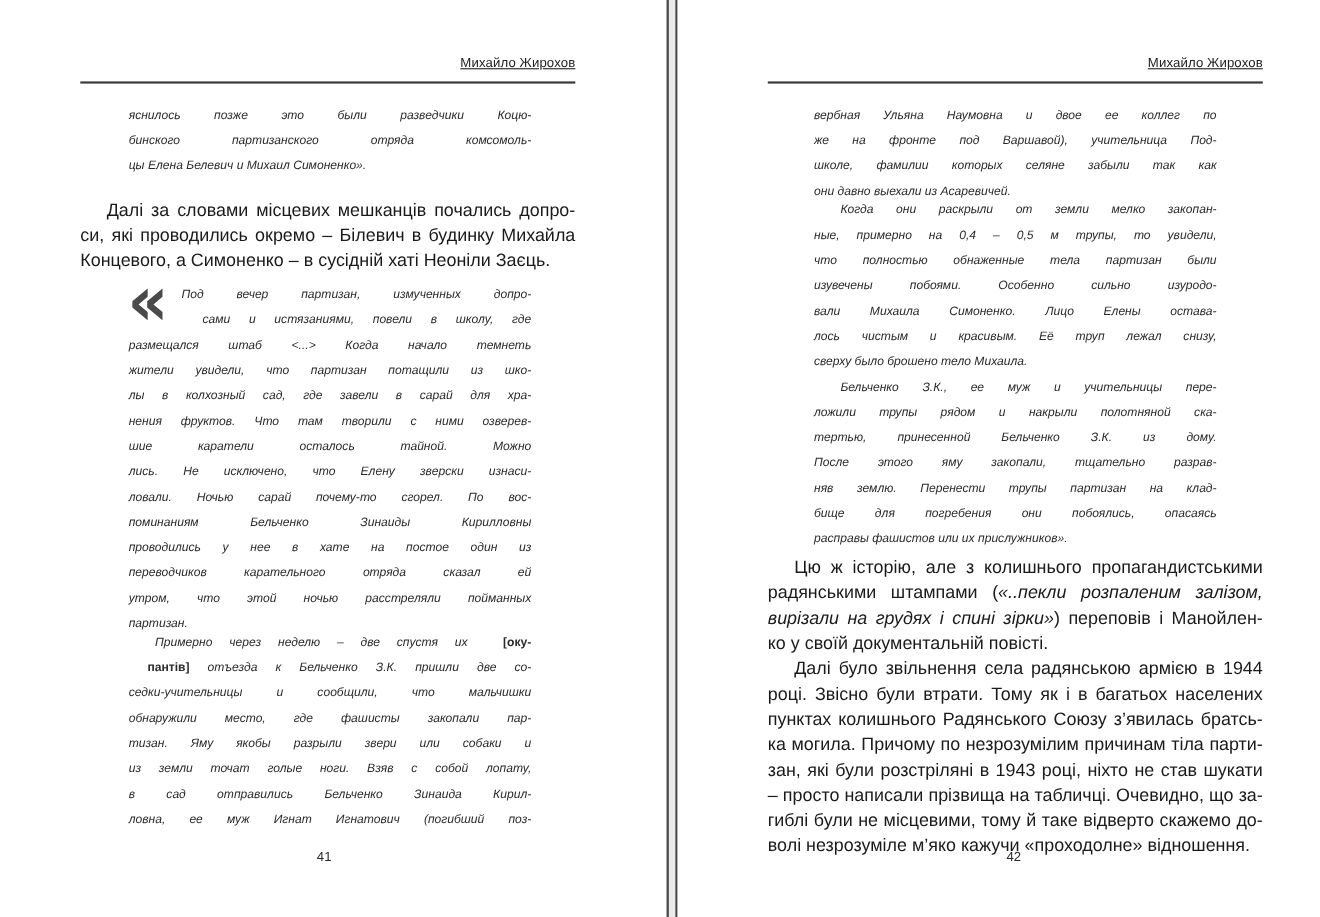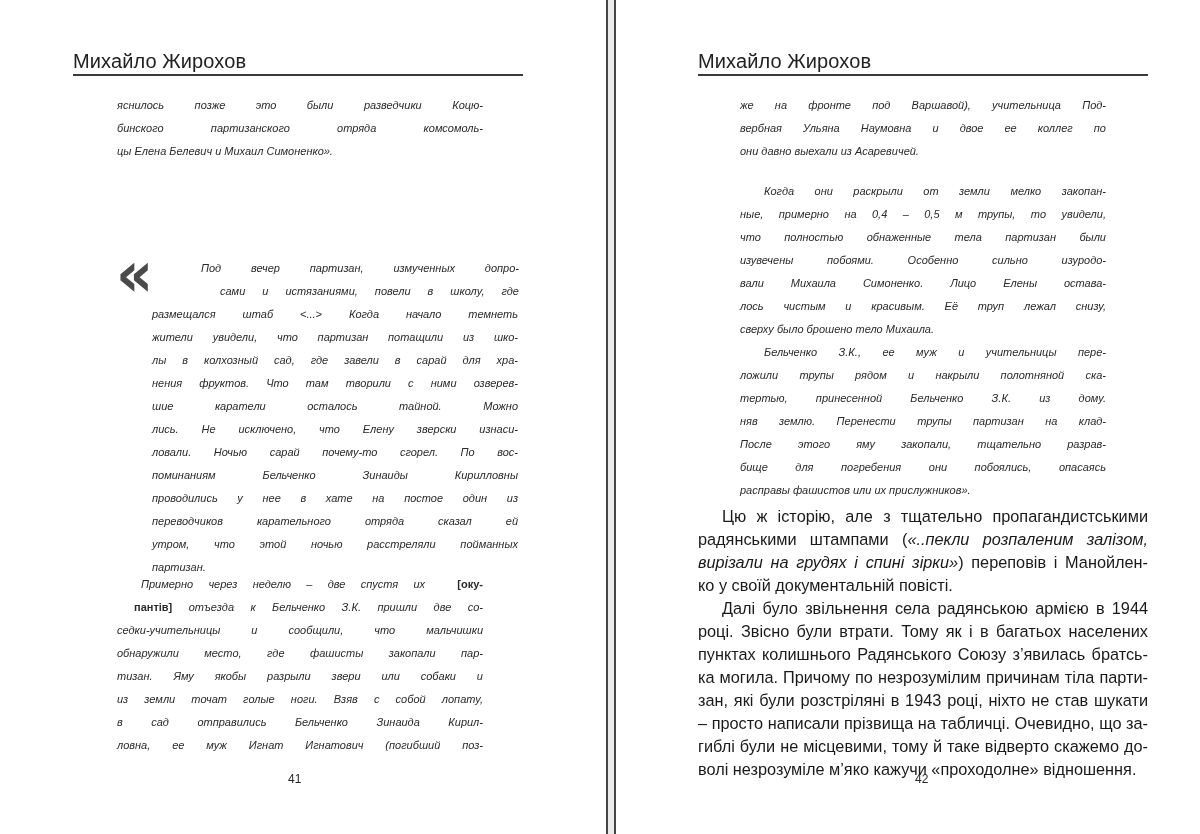--- a/index.html
+++ b/index.html
@@ -32,24 +32,25 @@
       height: 834px;
       background: #ebebeb;
       box-sizing: border-box;
       border-left: 2px solid #454545;
       border-right: 2px solid #454545;
     }
 
     .running-head {
       position: absolute;
       top: 50px;
-      font-size: 20px;
+      font-size: 12px;
       color: #222;
-      text-align: left;
+      text-align: right;
       letter-spacing: 0.1px;
+      text-decoration: underline;
     }
     .rule {
       position: absolute;
       top: 74px;
       height: 2px;
       background: #3a3a3a;
     }
 
     .page-left .running-head { left: 73px; width: 450px; }
     .page-left .rule { left: 73px; width: 450px; }
@@ -112,29 +113,34 @@
 <div class="page page-left">
   <div class="running-head">Михайло Жирохов</div>
   <div class="rule"></div>
 
   <div class="block ital" style="left:117px; top:94px; width:366px;">
     <span class="line">яснилось позже это были разведчики Коцю-</span>
     <span class="line">бинского партизанского отряда комсомоль-</span>
     <span class="line last">цы Елена Белевич и Михаил Симоненко».</span>
   </div>
 
+  <div class="block reg" style="left:73px; top:180px; width:450px;">
+    <span class="line indent">Далі за словами місцевих мешканців почались допро-</span>
+    <span class="line">си, які проводились окремо – Білевич в будинку Михайла</span>
+    <span class="line last">Концевого, а Симоненко – в сусідній хаті Неоніли Заєць.</span>
+  </div>
 
   <div class="quote-mark">«</div>
 
-  <div class="block ital" style="left:165px; top:257px; width:318px;margin-left:36px;">
+  <div class="block ital" style="left:165px; top:257px; width:318px;">
     <span class="line">Под вечер партизан, измученных допро-</span>
     <span class="line" style="margin-left:19px;">сами и истязаниями, повели в школу, где</span>
   </div>
 
-  <div class="block ital" style="left:117px; top:303px; width:366px;margin-left:35px;">
+  <div class="block ital" style="left:117px; top:303px; width:366px;">
     <span class="line">размещался штаб &lt;...&gt; Когда начало темнеть</span>
     <span class="line">жители увидели, что партизан потащили из шко-</span>
     <span class="line">лы в колхозный сад, где завели в сарай для хра-</span>
     <span class="line">нения фруктов. Что там творили с ними озверев-</span>
     <span class="line">шие каратели осталось тайной. Можно</span>
     <span class="line">лись. Не исключено, что Елену зверски изнаси-</span>
     <span class="line">ловали. Ночью сарай почему-то сгорел. По вос-</span>
     <span class="line">поминаниям Бельченко Зинаиды Кирилловны</span>
     <span class="line">проводились у нее в хате на постое один из</span>
     <span class="line">переводчиков карательного отряда сказал ей</span>
@@ -156,47 +162,48 @@
   <div class="folio">41</div>
 </div>
 
 <div class="gutter"></div>
 
 <div class="page page-right">
   <div class="running-head">Михайло Жирохов</div>
   <div class="rule"></div>
 
   <div class="block ital" style="left:124px; top:94px; width:366px;">
+    <span class="line">вербная Ульяна Наумовна и двое ее коллег по</span>
     <span class="line">же на фронте под Варшавой), учительница Под-</span>
-    <span class="line">вербная Ульяна Наумовна и двое ее коллег по</span>
+    <span class="line">школе, фамилии которых селяне забыли так как</span>
     <span class="line last">они давно выехали из Асаревичей.</span>
   </div>
 
   <div class="block ital" style="left:124px; top:180px; width:366px;">
     <span class="line indent">Когда они раскрыли от земли мелко закопан-</span>
     <span class="line">ные, примерно на 0,4 – 0,5 м трупы, то увидели,</span>
     <span class="line">что полностью обнаженные тела партизан были</span>
     <span class="line">изувечены побоями. Особенно сильно изуродо-</span>
     <span class="line">вали Михаила Симоненко. Лицо Елены остава-</span>
     <span class="line">лось чистым и красивым. Её труп лежал снизу,</span>
     <span class="line last">сверху было брошено тело Михаила.</span>
   </div>
 
   <div class="block ital" style="left:124px; top:341px; width:366px;">
     <span class="line indent">Бельченко З.К., ее муж и учительницы пере-</span>
     <span class="line">ложили трупы рядом и накрыли полотняной ска-</span>
     <span class="line">тертью, принесенной Бельченко З.К. из дому.</span>
+    <span class="line">После этого яму закопали, тщательно разрав-</span>
     <span class="line">няв землю. Перенести трупы партизан на клад-</span>
-    <span class="line">После этого яму закопали, тщательно разрав-</span>
     <span class="line">бище для погребения они побоялись, опасаясь</span>
     <span class="line last">расправы фашистов или их прислужников».</span>
   </div>
 
   <div class="block reg" style="left:82px; top:505px; width:450px;">
-    <span class="line indent">Цю ж історію, але з тщательно пропагандистськими</span>
+    <span class="line indent">Цю ж історію, але з колишнього пропагандистськими</span>
     <span class="line"><span>радянськими штампами (</span><span class="it">«..пекли розпаленим залізом,</span></span>
     <span class="line"><span class="it">вирізали на грудях і спині зірки»</span><span>) переповів і Манойлен-</span></span>
     <span class="line last">ко у своїй документальній повісті.</span>
   </div>
 
   <div class="block reg" style="left:82px; top:597px; width:450px;">
     <span class="line indent">Далі було звільнення села радянською армією в 1944</span>
     <span class="line">році. Звісно були втрати. Тому як і в багатьох населених</span>
     <span class="line">пунктах колишнього Радянського Союзу з’явилась братсь-</span>
     <span class="line">ка могила. Причому по незрозумілим причинам тіла парти-</span>

